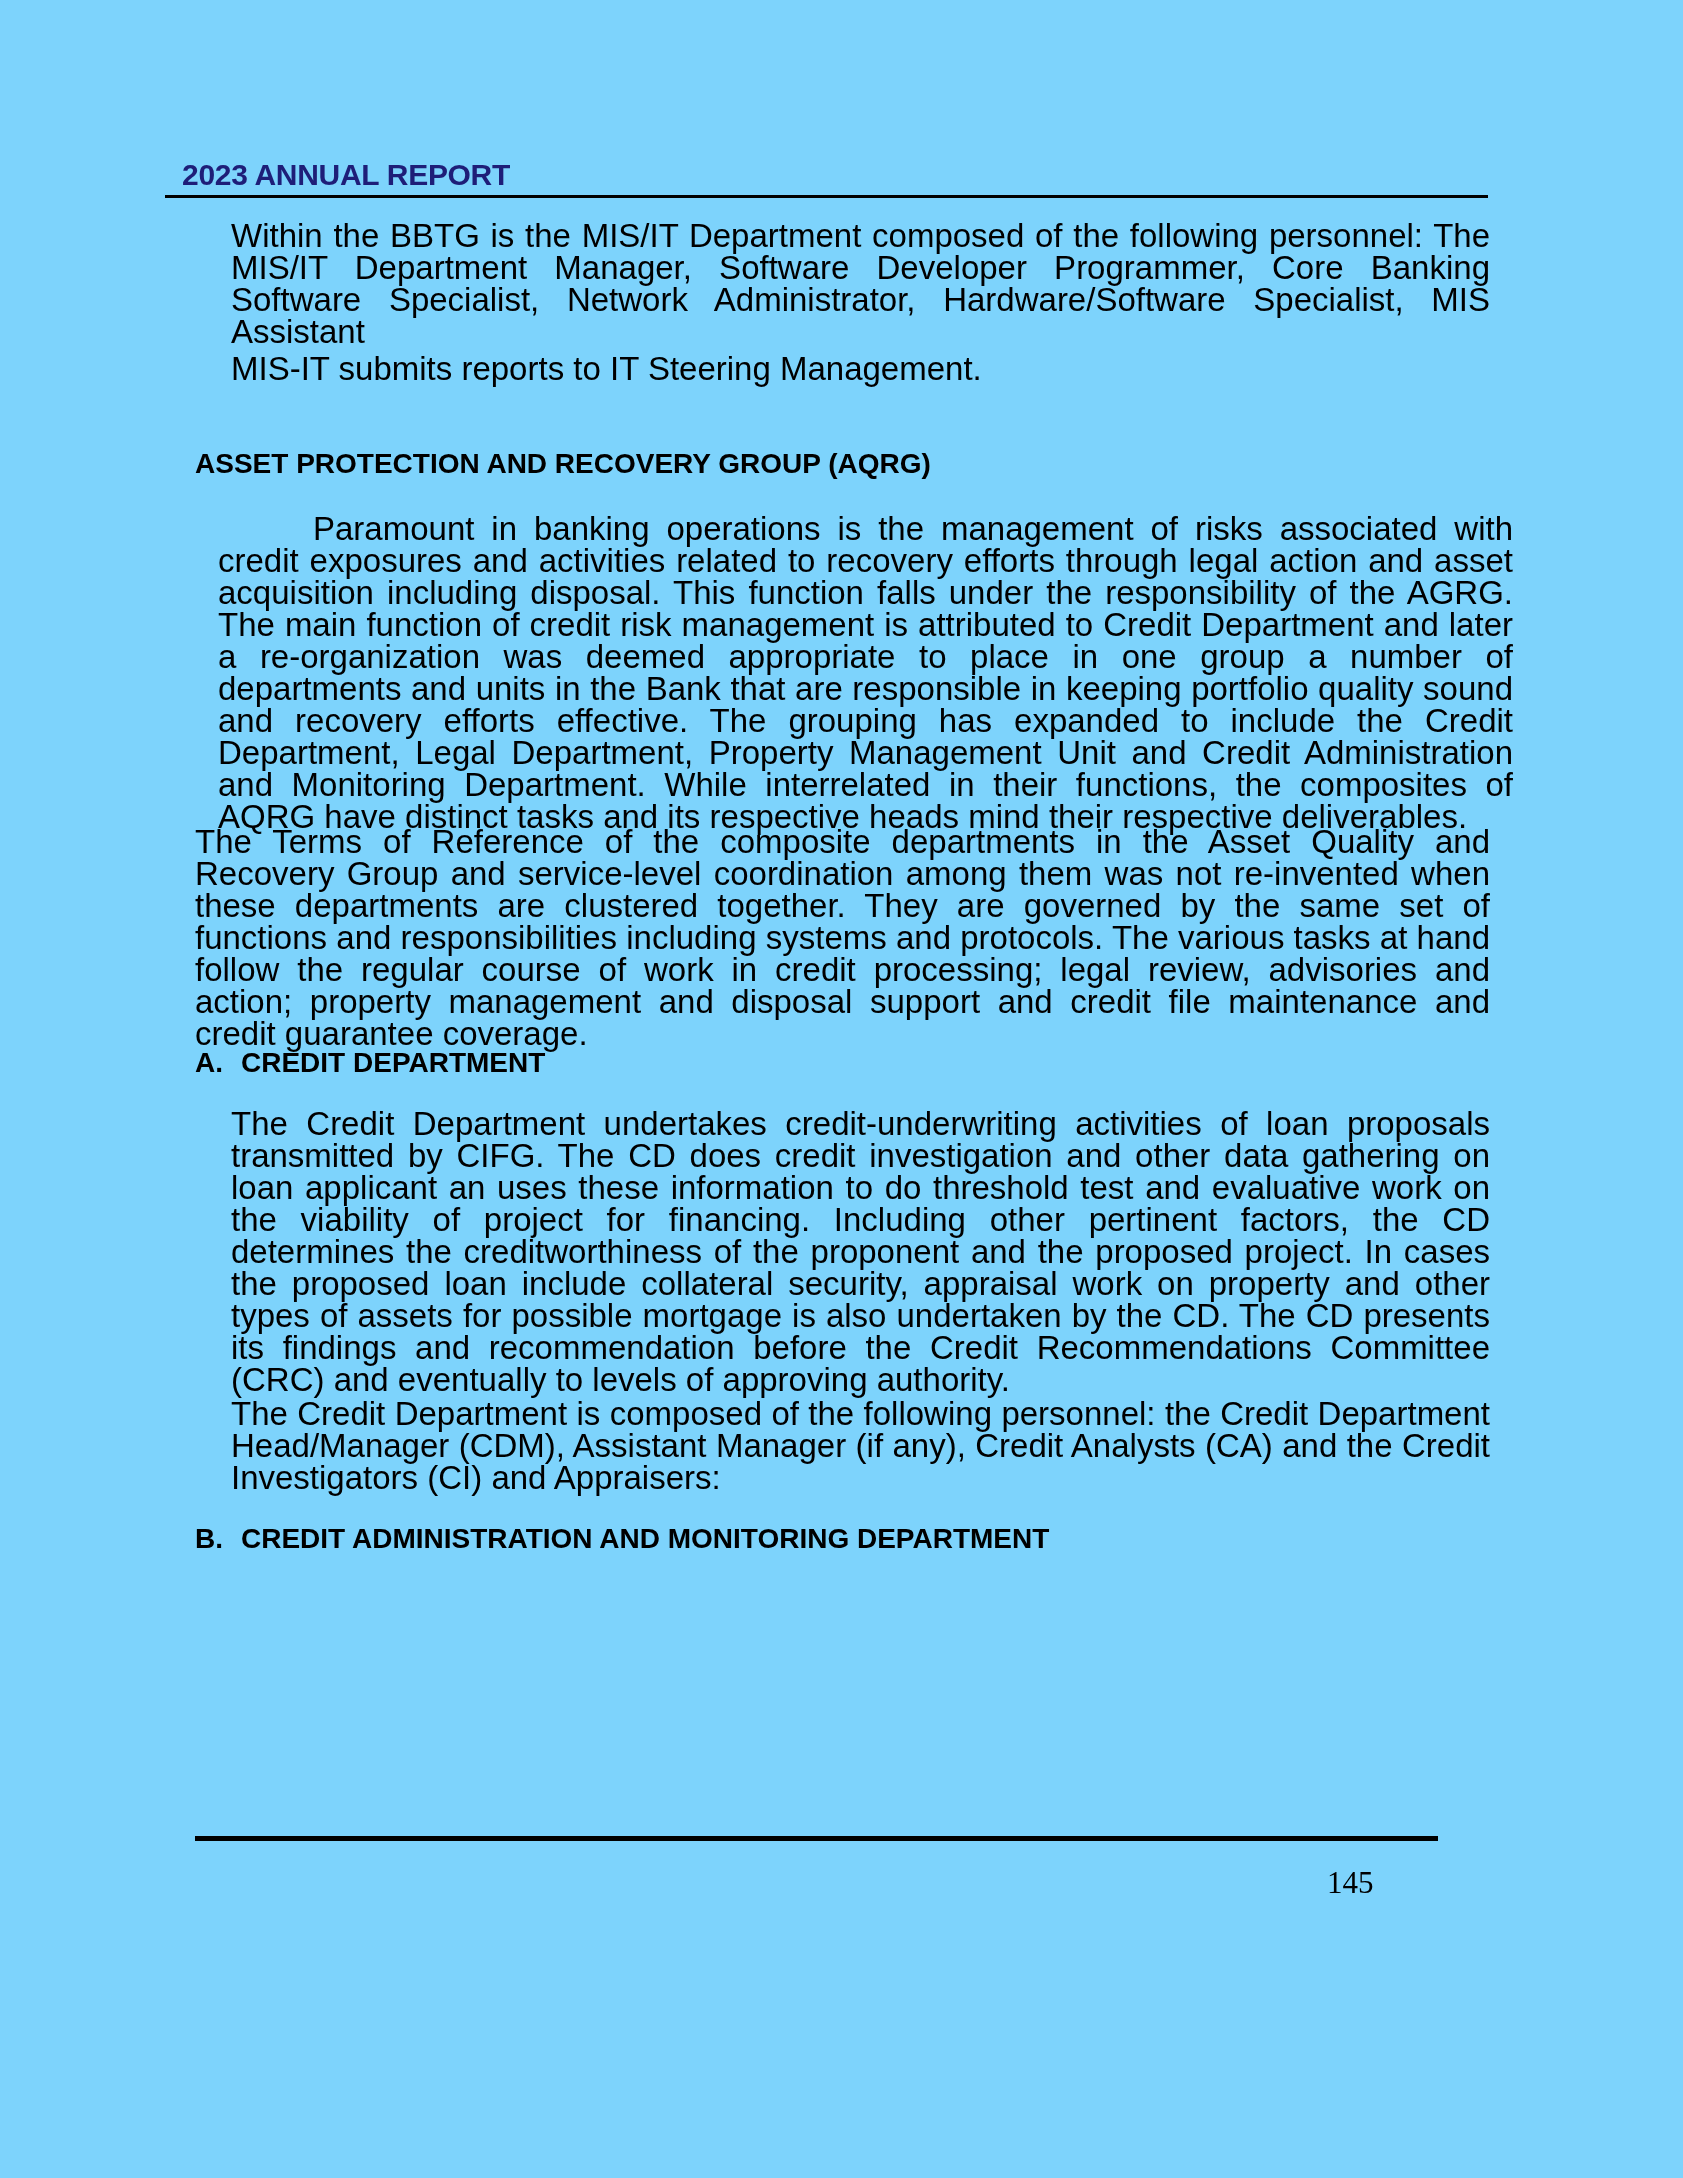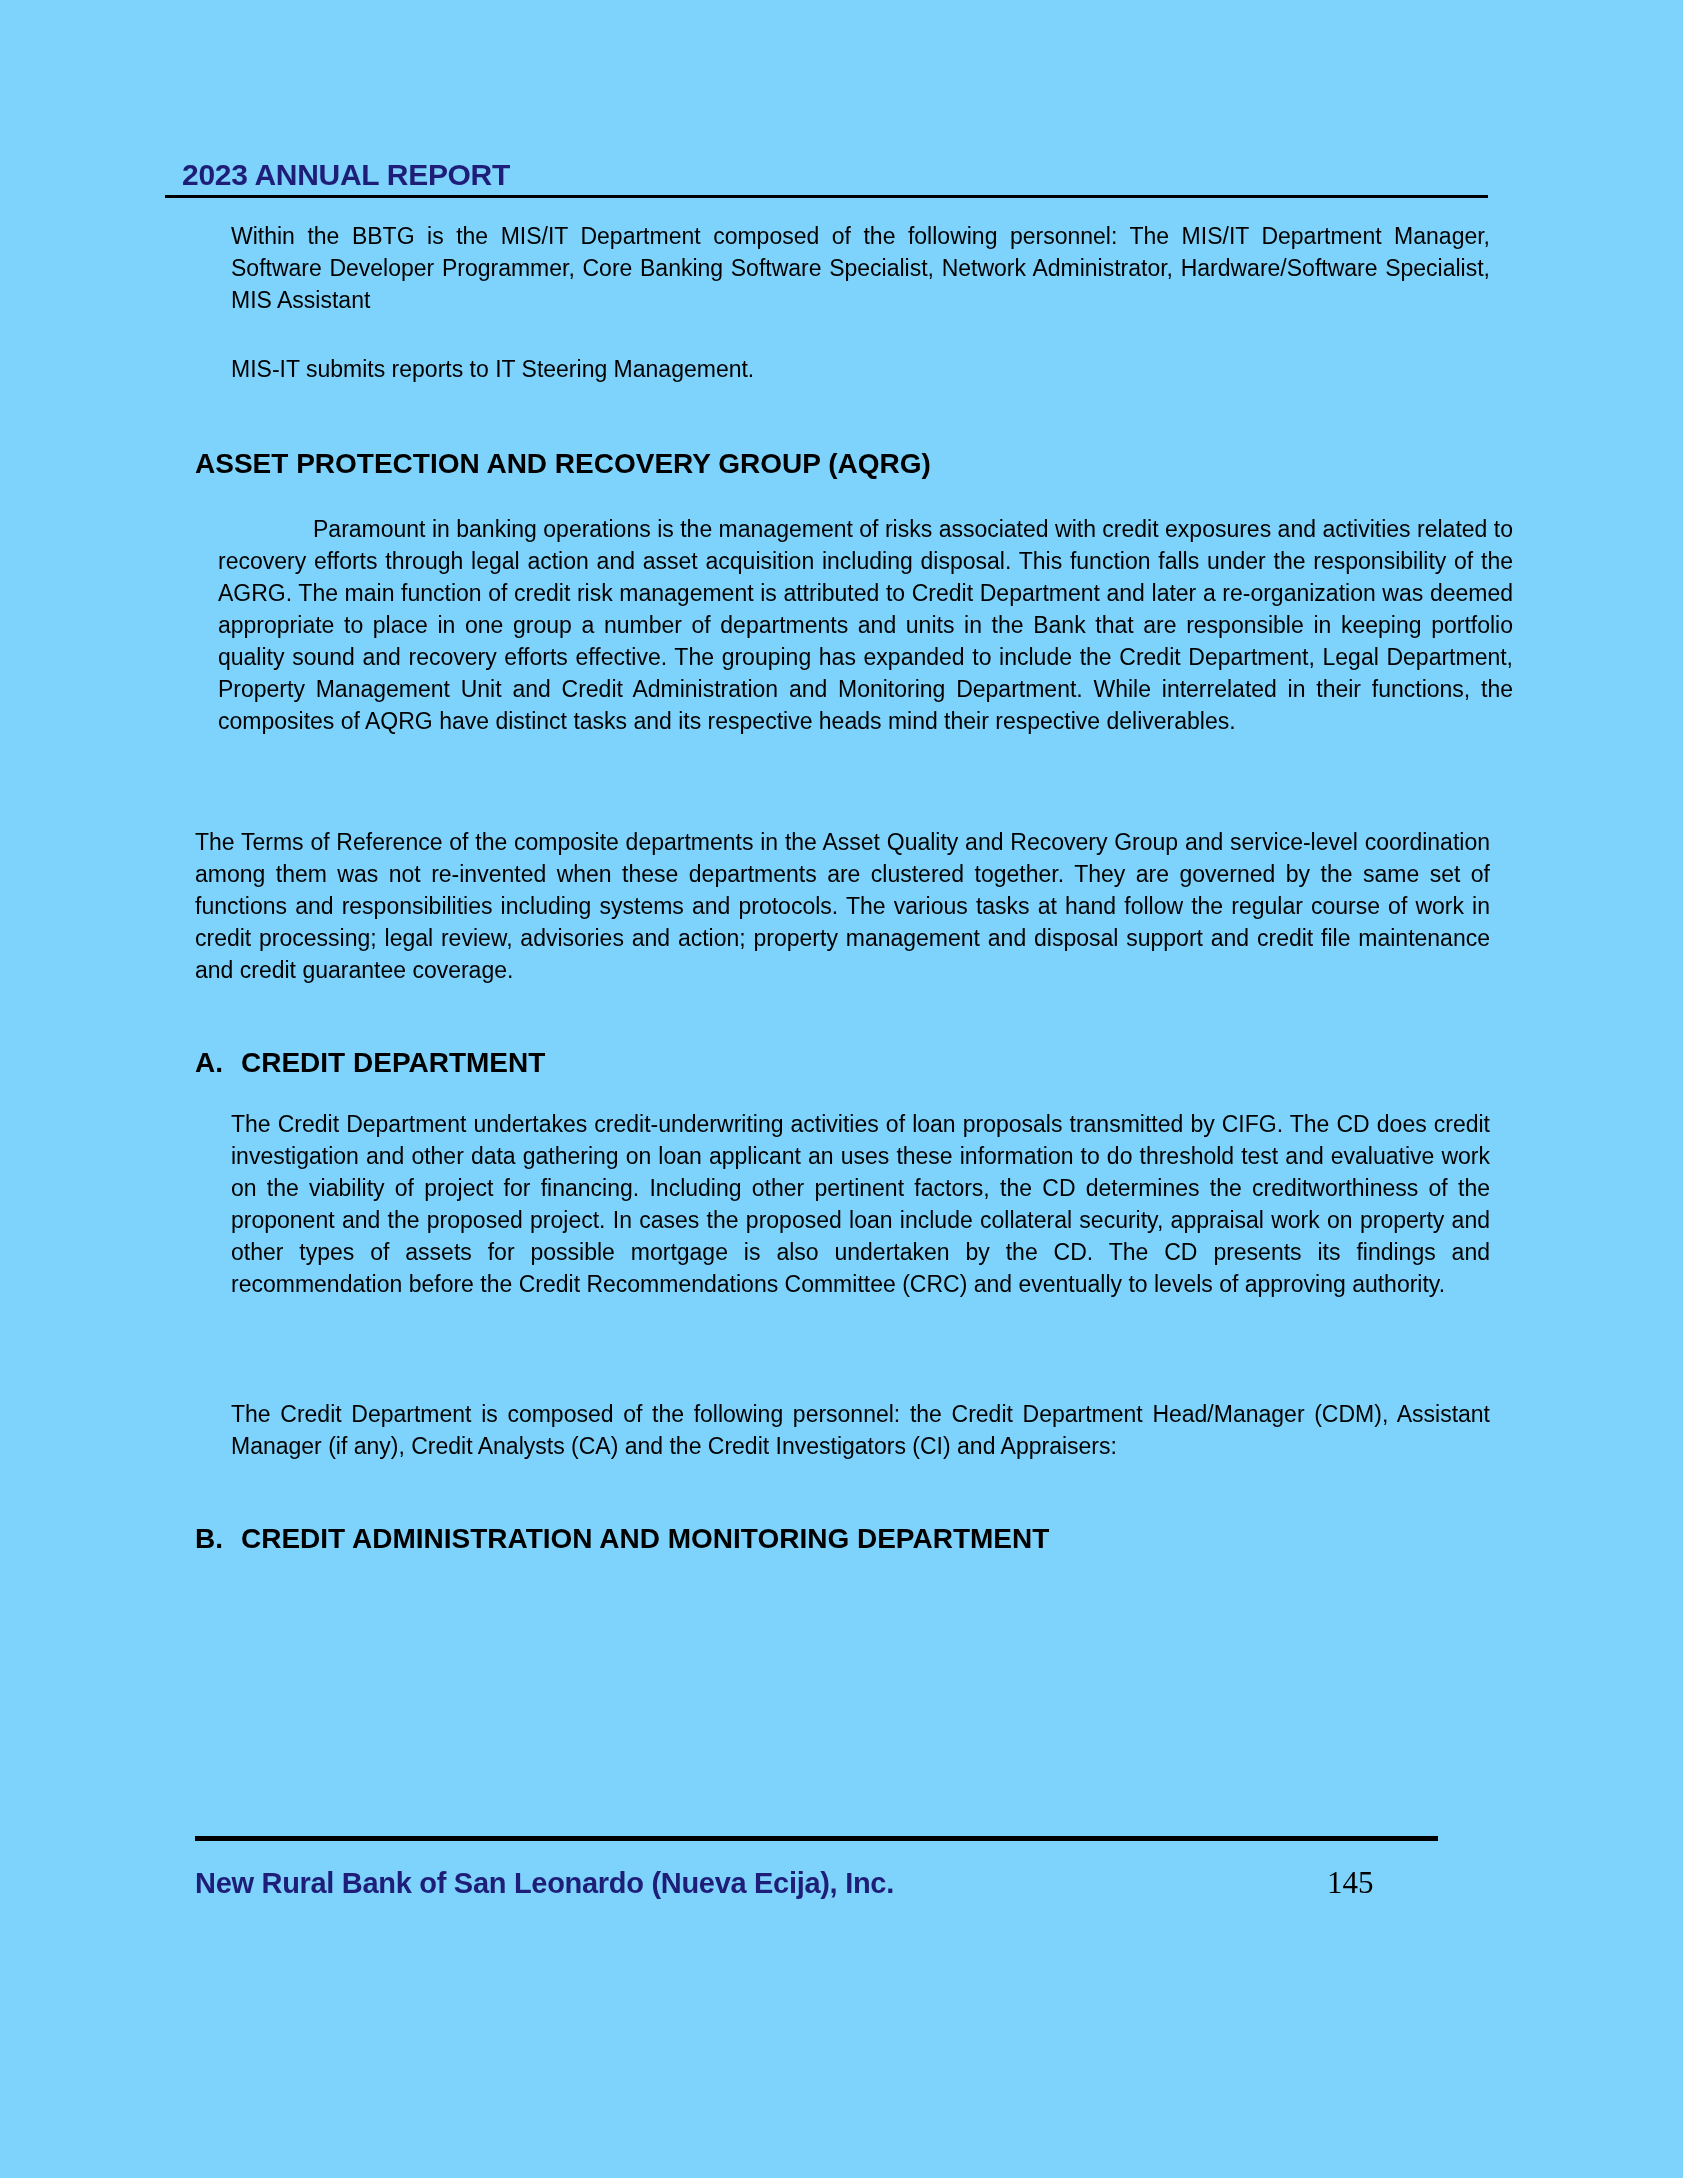--- a/index.html
+++ b/index.html
@@ -31,21 +31,21 @@
   .header-rule {
     left: 165px;
     top: 195px;
     width: 1323px;
     height: 3px;
     background: #000000;
   }
 
   
   .para {
-    font-size: 23px;
+    font-size: 33px;
     line-height: 32px;
     text-align: justify;
     color: #000000;
   }
   .para.indented-block {
     left: 231px;
     width: 1259px;
   }
   .para.full-block {
     left: 195px;
@@ -127,18 +127,17 @@
   <div class="abs para indented-block" style="top: 1398px;">The Credit Department is composed of the following personnel: the Credit Department Head/Manager (CDM), Assistant Manager (if any), Credit Analysts (CA) and the Credit Investigators (CI) and Appraisers:</div>
 
   <div class="abs section-heading lettered-heading" style="top: 1522px;">
     <span class="marker">B.</span>
     <span>CREDIT ADMINISTRATION AND MONITORING DEPARTMENT</span>
   </div>
 
 
   <div class="abs footer-rule"></div>
 
-  <div class="abs footer-bank">New Rural Bank of San Leonardo (Nueva Ecija), Inc.</div>
 
   <div class="abs page-number">145</div>
 
 </div>
 
 
 </body></html>

